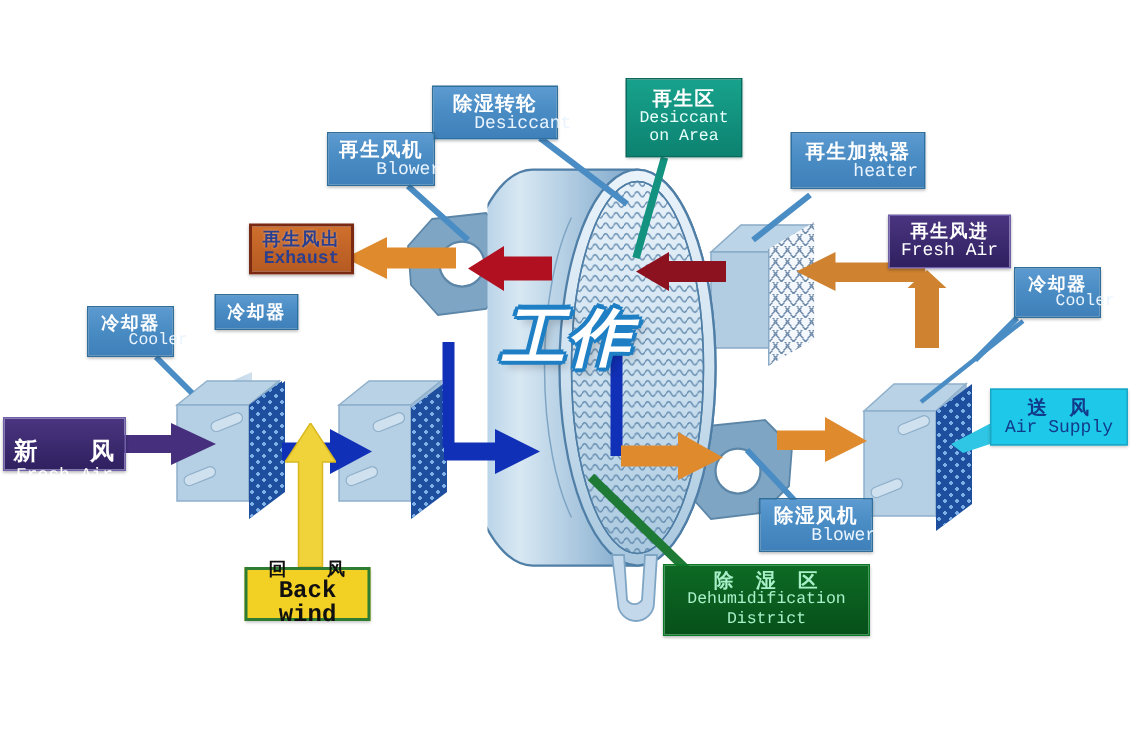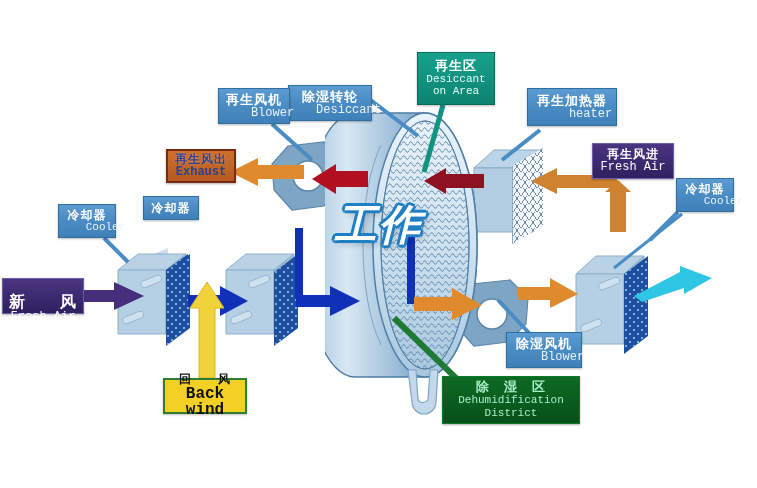--- a/index.html
+++ b/index.html
@@ -225,21 +225,21 @@
 
     <line x1="678" y1="212" x2="650" y2="240" stroke="#4a8cc4" stroke-width="4"></line>
 
     <line x1="682" y1="214" x2="614" y2="268" stroke="#4a8cc4" stroke-width="3"></line>
 
     <line x1="530" y1="334" x2="498" y2="300" stroke="#4a8cc4" stroke-width="4"></line>
 
     <line x1="458" y1="380" x2="394" y2="318" stroke="#1e7a35" stroke-width="6"></line>
   </svg>
 
-  <div class="lbl blue" style="left:288px;top:57px;width:84px;height:36px;margin-top:28px;">
+  <div class="lbl blue" style="left:288px;top:57px;width:84px;height:36px;">
     <span class="cn" style="font-size:13px;">除湿转轮</span>
     <span class="en" style="font-size:12px;">Desiccant</span>
   </div>
   <svg class="tail" width="20" height="12" style="left:338px;top:92px;">
     <polygon points="0,0 20,0 6,12" fill="#3f80ba"></polygon>
     </svg>
 
   <div class="lbl blue" style="left:218px;top:88px;width:72px;height:36px;">
     <span class="cn" style="font-size:13px;">再生风机</span>
     <span class="en" style="font-size:12px;">Blower</span>
@@ -316,18 +316,24 @@
     <span class="en" style="font-size:12px;">Blower</span>
   </div>
 
   <div class="lbl" style="left:442px;top:376px;width:138px;height:48px;
               background:linear-gradient(180deg,#0d6a24,#07501a);border:1px solid #0a7a28;
               box-shadow:0 1px 2px rgba(0,0,0,.3);">
     <span class="cn" style="font-size:13px;color:#a8f0c8;">除　湿　区</span>
     <span class="en" style="font-size:11px;color:#a8f0c8;line-height:1.2;">Dehumidification District</span>
   </div>
 
+  <div class="lbl" style="left:660px;top:259px;width:92px;height:38px;
+              background:#1ec8e8;border:1px solid #1aa6c4;
+              box-shadow:0 1px 2px rgba(0,0,0,.22);">
+    <span class="cn" style="font-size:13px;color:#123a8a;">送　风</span>
+    <span class="en" style="font-size:12px;color:#123a8a;">Air Supply</span>
+  </div>
 
   <div id="title-overlay">
     <div class="tline">工作</div>
   </div>
 
 </div>
 
 </body></html>

